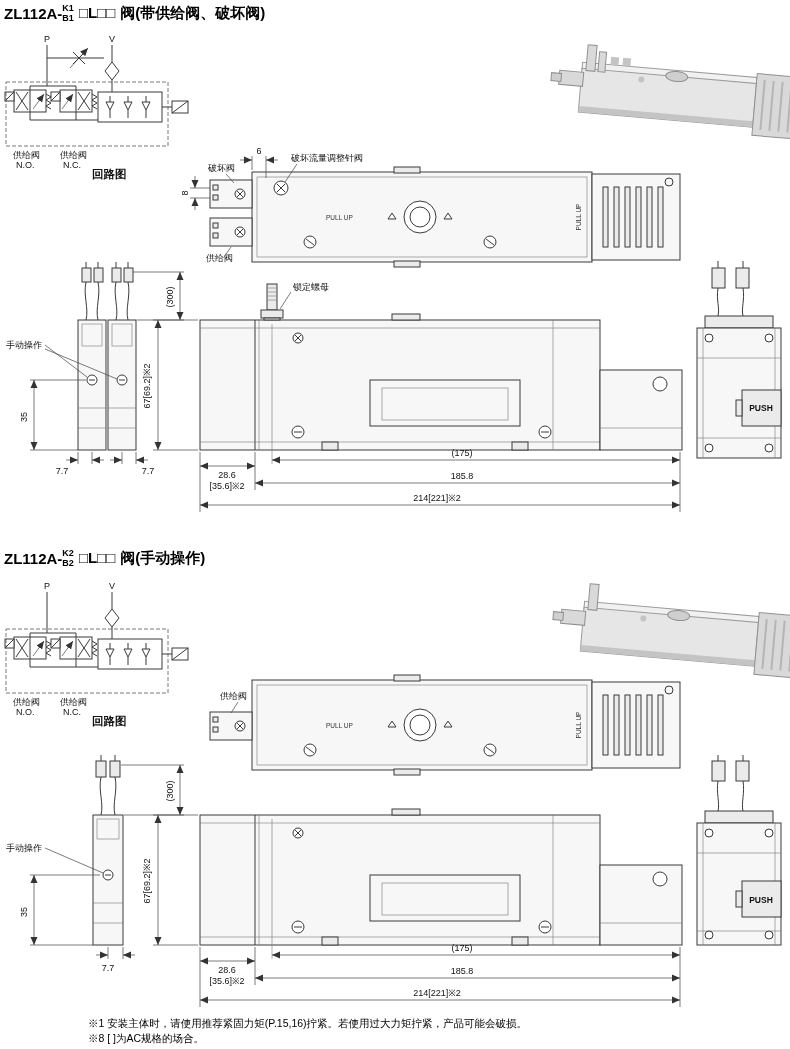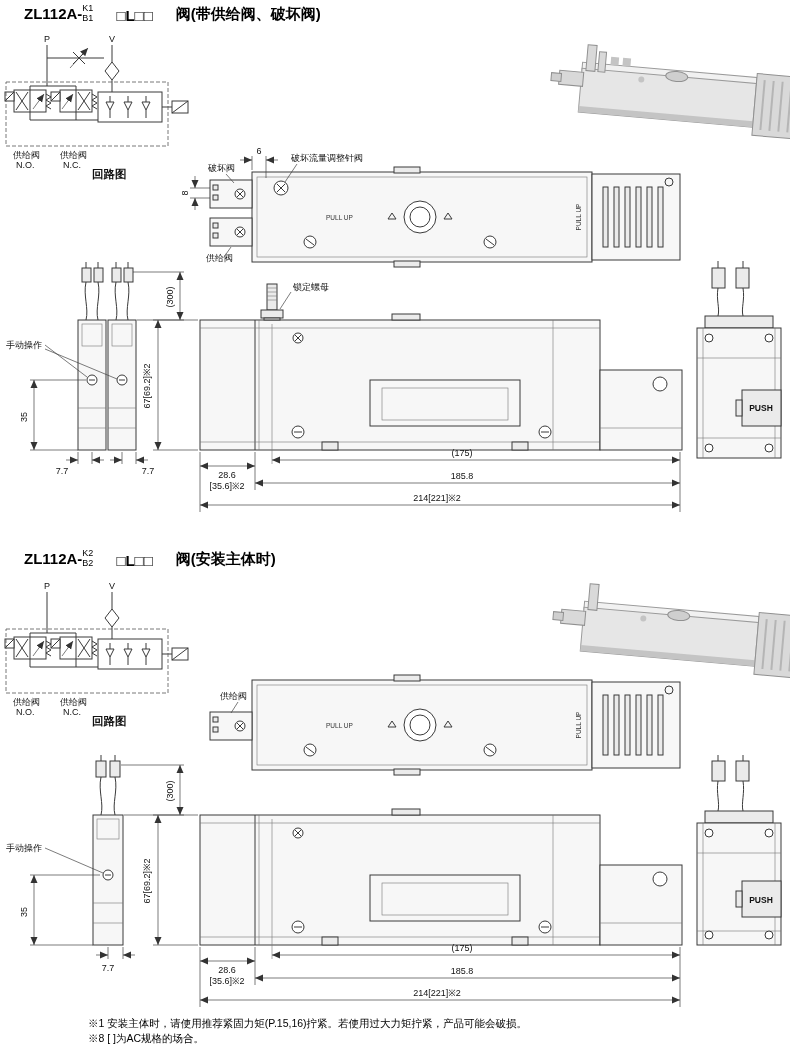--- a/index.html
+++ b/index.html
@@ -1,22 +1,22 @@
 <!DOCTYPE html>
 <html><head>
 <meta charset="utf-8">
 <style>
   *{margin:0;padding:0;box-sizing:border-box}
   html,body{background:#fff}
   body{width:790px;height:1049px;position:relative;overflow:hidden;
        font-family:"Liberation Sans",sans-serif;color:#000}
-  .sec-title{position:absolute;left:24px;display:flex;align-items:flex-end;gap:23px;
+  .sec-title{position:absolute;left:4px;display:flex;align-items:flex-start;gap:5px;
              font-weight:bold;font-size:15px;white-space:nowrap}
   .model-wrap{display:inline-flex;align-items:center}
-  .stack{display:inline-flex;flex-direction:column;font-size:9px;line-height:1.1;font-weight:normal}
+  .stack{display:inline-flex;flex-direction:column;font-size:9px;line-height:1.1;font-weight:bold}
   .drawing{position:absolute;left:0}
   svg text{font-family:"Liberation Sans",sans-serif;font-size:9px;fill:#111}
   svg text.t6{font-size:6.5px;fill:#333}
   svg text.tb{font-weight:bold;font-size:11.5px}
   svg text.tp{font-weight:bold;font-size:8.5px}
   .ln{stroke:#3a3a3a;stroke-width:1;fill:none}
   .lnf{stroke:#3a3a3a;stroke-width:1;fill:#f7f7f7}
   .lnf2{stroke:#3a3a3a;stroke-width:1;fill:#ebebeb}
   .lnw{stroke:#3a3a3a;stroke-width:1;fill:#fff}
   .thin{stroke:#777;stroke-width:.6;fill:none}
@@ -347,21 +347,21 @@
 
 <div class="sec-title" style="top:549px">
   <span class="model-wrap">
     <span>ZL112A-</span>
     <span class="stack">
       <span>K2</span>
       <span>B2</span>
     </span>
   </span>
   <span>□L□□</span>
-  <span>阀(安装主体时)</span>
+  <span>阀(手动操作)</span>
 </div>
 
 <svg class="drawing" style="top:575px" width="790" height="440" viewBox="0 0 790 440">
   <defs>
     <marker id="ah2" markerWidth="9" markerHeight="8" refX="8" refY="4" orient="auto-start-reverse" markerUnits="userSpaceOnUse">
       <path d="M0,0.5 L8,4 L0,7.5 Z" fill="#333"></path>
     </marker>
   </defs>
 
   <g>

